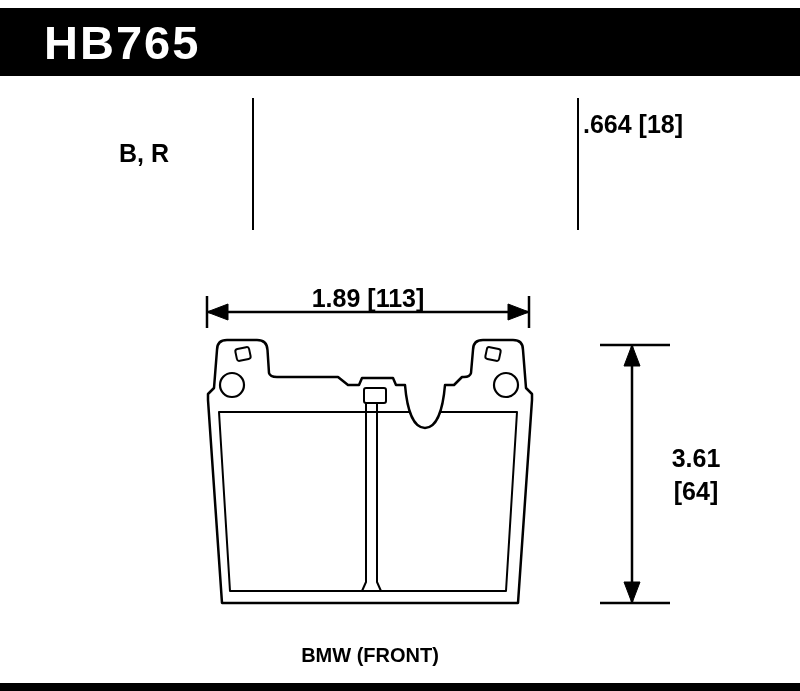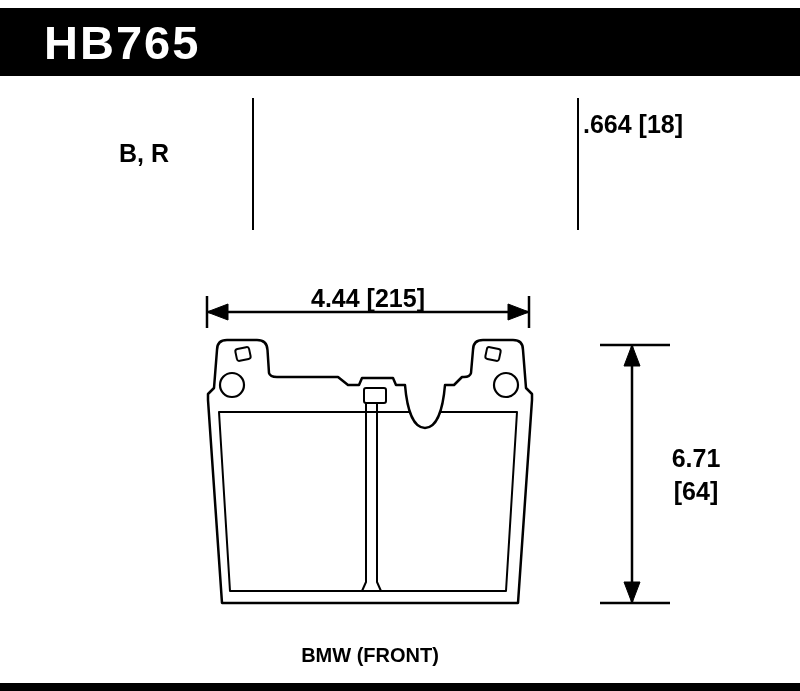--- a/index.html
+++ b/index.html
@@ -94,21 +94,21 @@
 
   <div class="banner">
     <span class="part-number">HB765</span>
   </div>
 
   <div class="spec spec-compound">B, R</div>
   <div class="vline vline-1"></div>
   <div class="vline vline-2"></div>
   <div class="spec spec-thick">.664 [18]</div>
 
-  <div class="dim-width">4.44 [215]</div>
+  <div class="dim-width">1.89 [113]</div>
 
   <svg class="drawing-svg" viewBox="0 0 560 330" xmlns="http://www.w3.org/2000/svg">
 
     <g stroke="#000" stroke-width="2.5" fill="#000">
       <line x1="27" y1="14" x2="27" y2="46"></line>
       <line x1="349" y1="14" x2="349" y2="46"></line>
       <line x1="27" y1="30" x2="349" y2="30"></line>
       <polygon points="27,30 48,22 48,38" stroke-width="1"></polygon>
       <polygon points="349,30 328,22 328,38" stroke-width="1"></polygon>
     </g>
@@ -172,21 +172,21 @@
       <circle cx="326" cy="103" r="12" stroke-width="2.2"></circle>
 
       <rect x="56" y="66" width="14" height="12" rx="2.5" stroke-width="2" transform="rotate(-12 63 72)"></rect>
       <rect x="306" y="66" width="14" height="12" rx="2.5" stroke-width="2" transform="rotate(12 313 72)"></rect>
 
       <rect x="184" y="106" width="22" height="15" rx="2" stroke-width="2"></rect>
     </g>
   </svg>
 
   <div class="dim-height">
-    <div>6.71</div>
+    <div>3.61</div>
     <div>[64]</div>
   </div>
 
   <div class="application">BMW (FRONT)</div>
 
   <div class="bottom-bar"></div>
 
 </div>
 
 </body></html>

